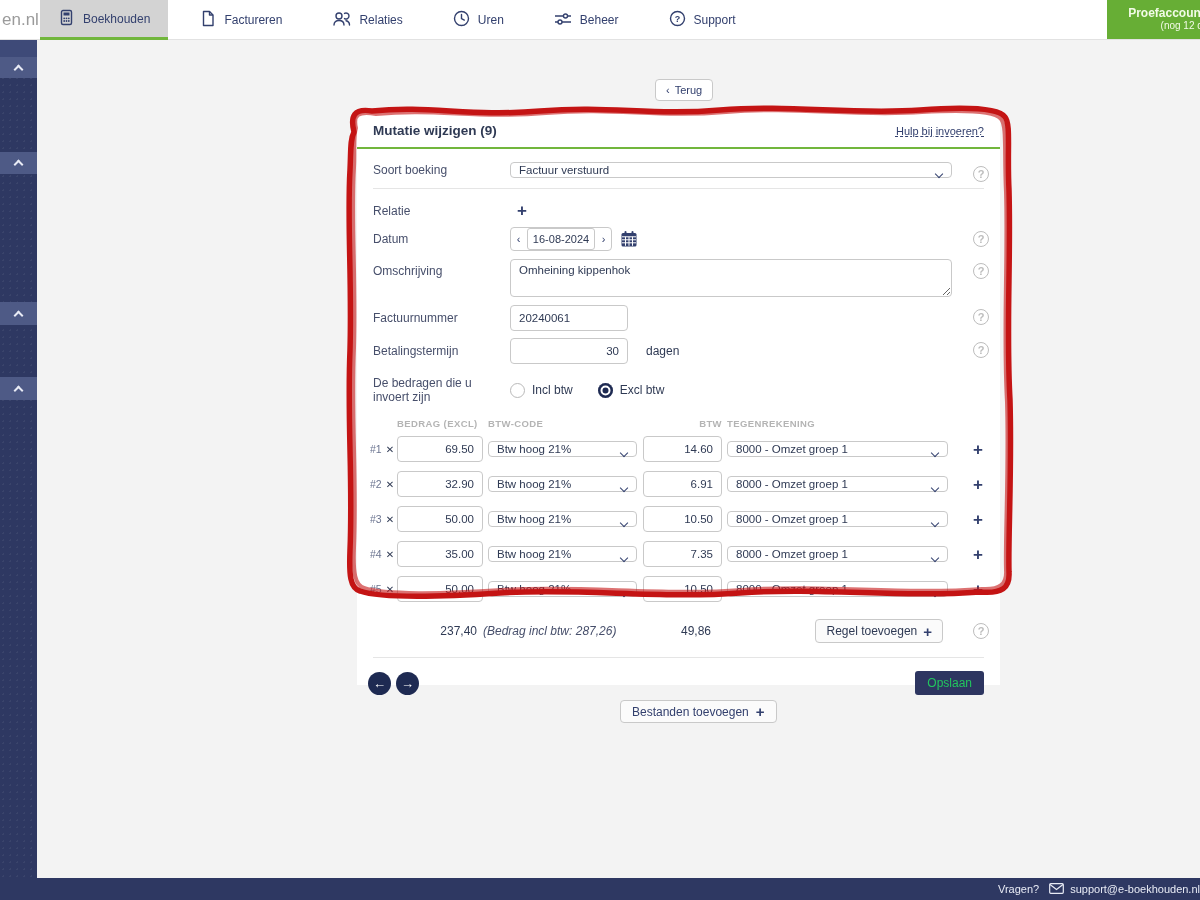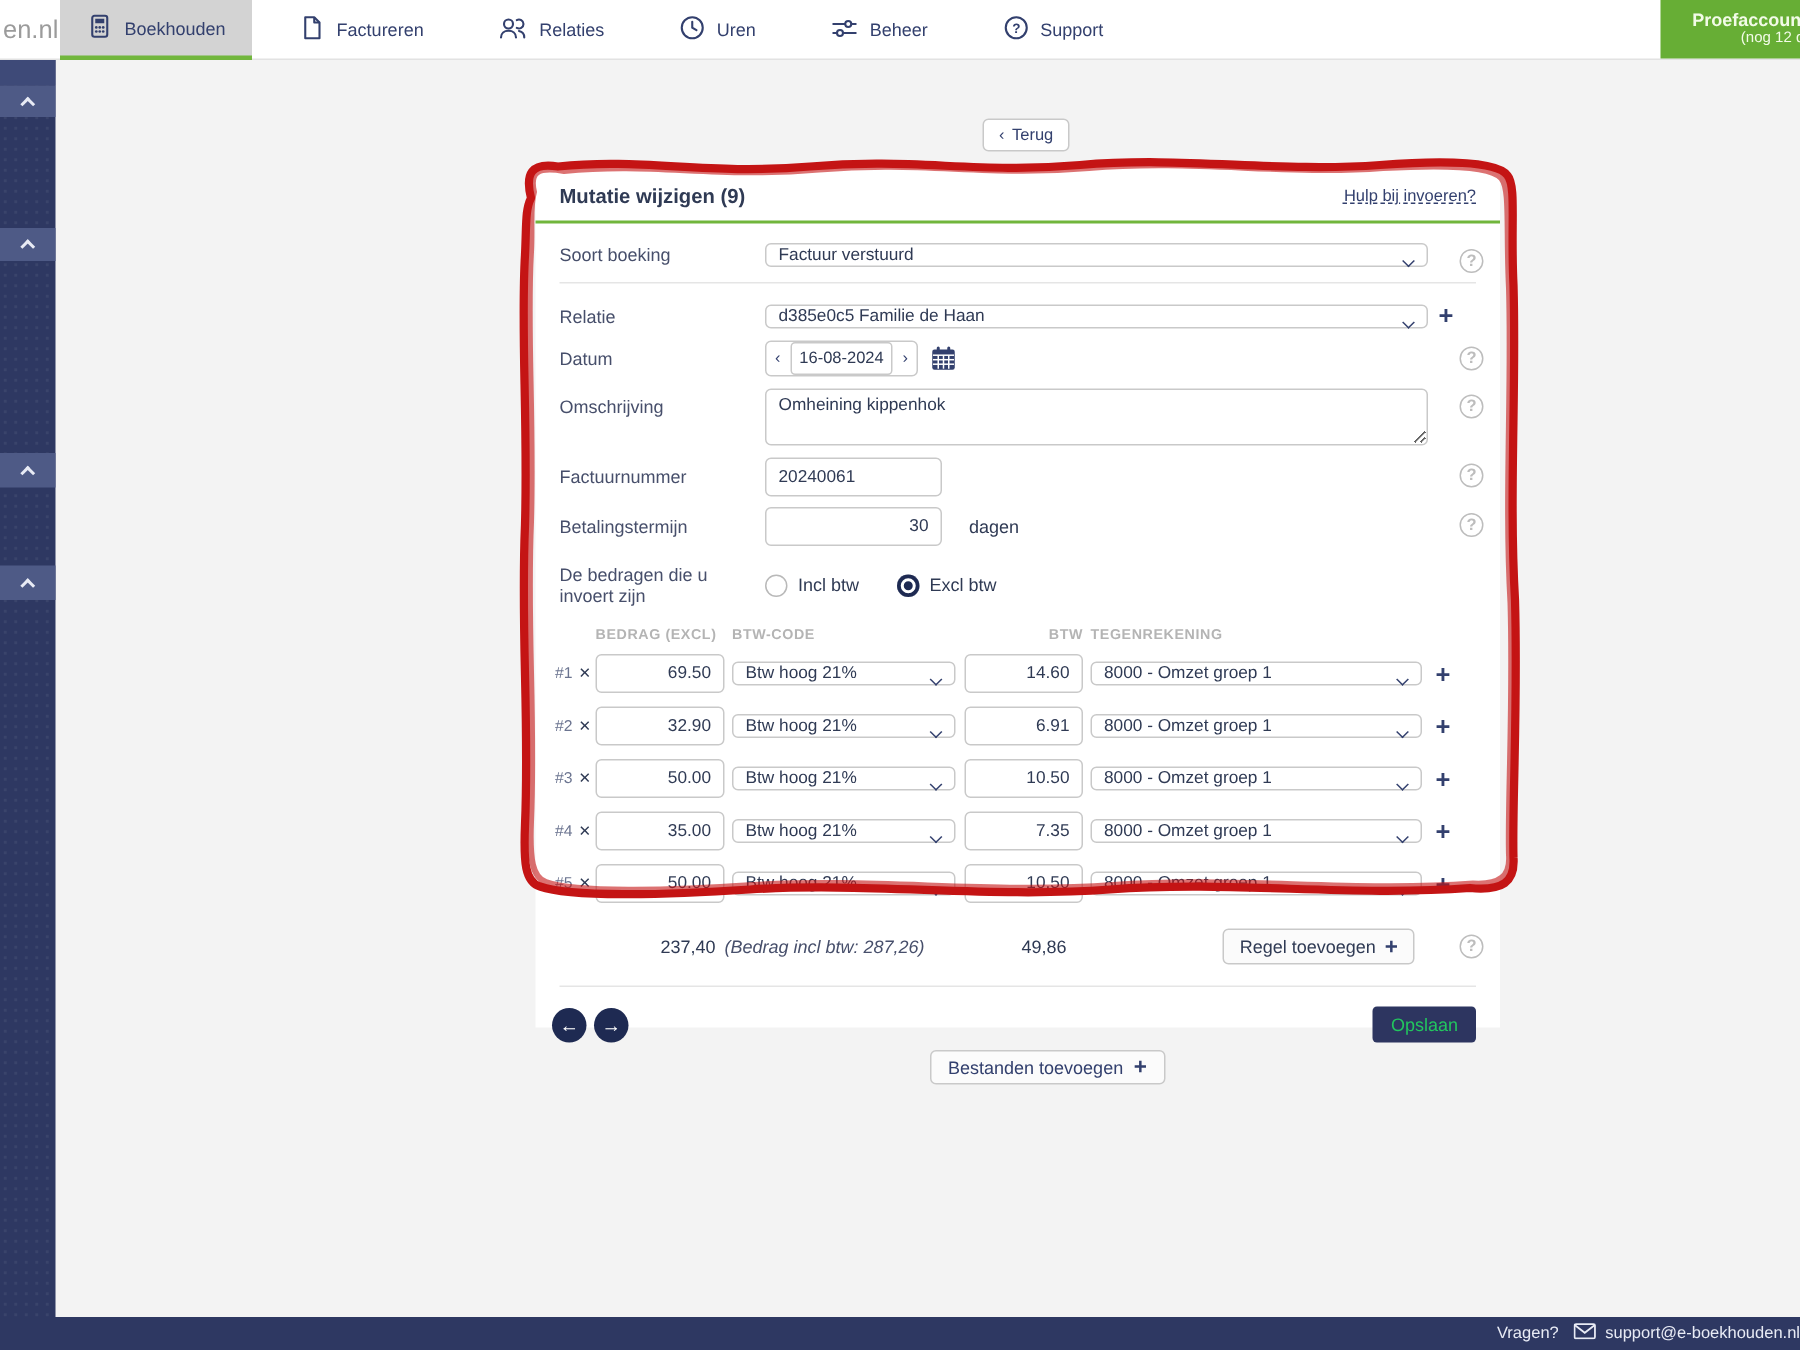--- a/index.html
+++ b/index.html
@@ -67,21 +67,21 @@
   .rlabel { margin-right:18px; cursor:pointer; }
 
   
   .lines { padding:0 13px; margin-top:14px; }
   .lrow { display:flex; align-items:center; margin-bottom:9px; position:relative; }
   .c-num   { width:27px; font-size:10.5px; color:#6b7490; display:flex; gap:4px; align-items:center; }
   .c-x     { color:#2f3a54; font-size:10px; font-weight:bold; cursor:pointer; }
   .c-bedrag{ width:86px; margin-right:5px; }
   .c-code  { width:149px; margin-right:6px; }
   .c-btw   { width:79px; margin-right:5px; }
-  .c-tegen { width:221px; margin-right:6px; }
+  .c-tegen { width:221px; margin-right:22px; }
   .c-plus  { width:16px; text-align:center; }
   .c-bedrag .inp, .c-btw .inp { width:100%; }
   .lhead { display:flex; font-size:9.5px; font-weight:bold; color:#b4b4b4; letter-spacing:.4px; margin-bottom:7px; }
   .lhead .h-bedrag { width:86px; margin-right:5px; }
   .lhead .h-code { width:149px; margin-right:6px; }
   .lhead .h-btw { width:79px; margin-right:5px; text-align:right; }
   .lhead .h-tegen { width:221px; }
   .lhead .sp { width:27px; }
 
   
@@ -203,24 +203,20 @@
         <span>Factuur verstuurd</span>
         <span class="cdown"></span>
       </div>
       <span class="qmark row-q">?</span>
     </div>
 
     <div class="divider"></div>
 
     <div class="f-row">
       <div class="f-label">Relatie</div>
-      <div class="sel ctl">
-        <span>d385e0c5 Familie de Haan</span>
-        <span class="cdown"></span>
-      </div>
       <span class="plus" style="margin-left:7px;">+</span>
     </div>
 
     <div class="f-row">
       <div class="f-label">Datum</div>
       <div class="dategrp">
         <span class="dstep">‹</span>
         <input class="dateinp" value="16-08-2024" style="">
         <span class="dstep">›</span>
       </div>

